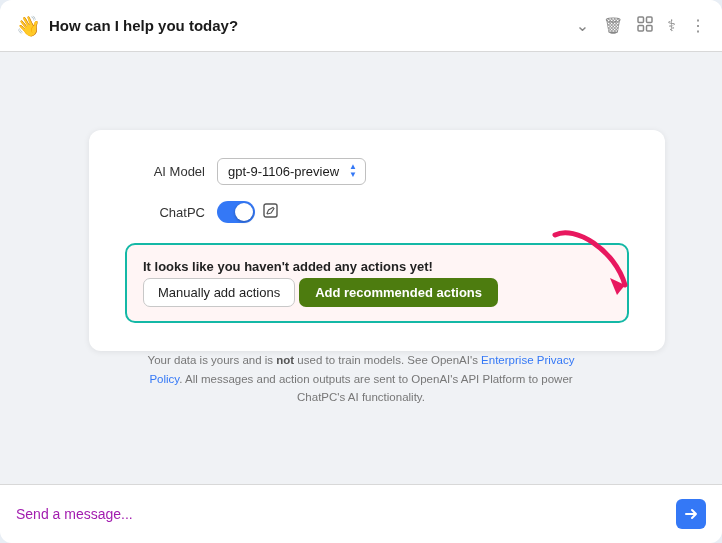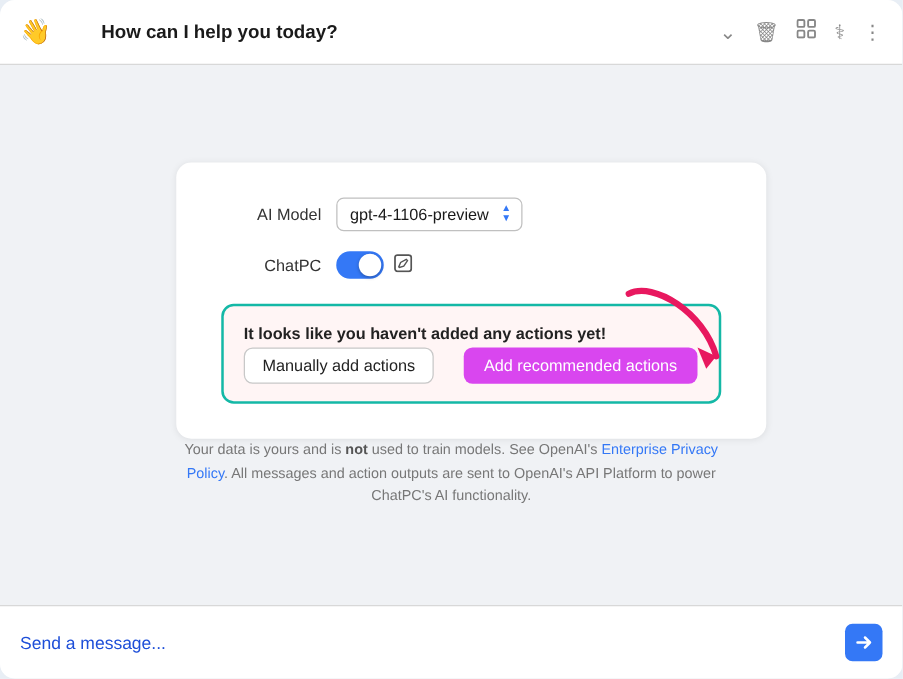--- a/index.html
+++ b/index.html
@@ -41,21 +41,20 @@
     }
 
     .title-emoji {
       font-size: 20px;
     }
 
     .title-text {
       font-size: 15px;
       font-weight: 600;
       color: #1a1a1a;
-      margin-left: 32px;
     }
 
     .title-bar-right {
       display: flex;
       align-items: center;
       gap: 14px;
     }
 
     .title-icon {
       color: #555;
@@ -73,21 +72,21 @@
       justify-content: center;
       padding: 24px;
       position: relative;
     }
 
     
     .settings-card {
       background: #ffffff;
       border-radius: 12px;
       padding: 28px 36px;
-      width: 472px;
+      width: 576px;
       display: flex;
       flex-direction: column;
       gap: 16px;
       box-shadow: 0 1px 6px rgba(0,0,0,0.08);
       position: relative;
       margin-left: 32px;
     }
 
     .settings-row {
       display: flex;
@@ -180,45 +179,45 @@
 
     .action-notice-body {
       font-size: 12.5px;
       color: #444;
       margin-bottom: 12px;
       line-height: 1.5;
     }
 
     .action-buttons {
       display: flex;
-      gap: 24px;
+      gap: 4px;
       align-items: center;
     }
 
     .btn-manual {
       background: #fff;
       border: 1.5px solid #c8c8c8;
       border-radius: 7px;
       padding: 6px 14px;
       font-size: 13px;
       color: #222;
       cursor: pointer;
       font-family: inherit;
     }
 
     .btn-recommended {
-      background: #d946ef;
+      background: #4d7c0f;
       border: none;
       border-radius: 7px;
       padding: 7px 16px;
       font-size: 13px;
       color: #fff;
       cursor: pointer;
       font-family: inherit;
-      font-weight: 400;
+      font-weight: 700;
     }
 
     
     .footer-text {
       text-align: center;
       font-size: 11.5px;
       color: #777;
       line-height: 1.6;
       max-width: 460px;
       margin-top: 0;
@@ -240,21 +239,21 @@
       border-top: 1px solid #d8d8d8;
       padding: 14px 16px;
       display: flex;
       align-items: center;
       justify-content: space-between;
       flex-shrink: 0;
     }
 
     .input-placeholder {
       font-size: 14px;
-      color: #1d4ed8;
+      color: #a21caf;
     }
 
     .send-button {
       width: 30px;
       height: 30px;
       background: #3478f6;
       border-radius: 6px;
       display: flex;
       align-items: center;
       justify-content: center;
@@ -299,21 +298,21 @@
     </div>
   </div>
 
   <div class="main-content">
 
     <div class="settings-card">
 
       <div class="settings-row">
         <span class="settings-label">AI Model</span>
         <div class="model-dropdown">
-          <span>gpt-4-1106-preview</span>
+          <span>gpt-9-1106-preview</span>
           <div class="dropdown-arrows">
             <span>▲</span>
             <span>▼</span>
           </div>
         </div>
       </div>
 
       <div class="settings-row">
         <span class="settings-label">ChatPC</span>
         <div class="toggle-container">

